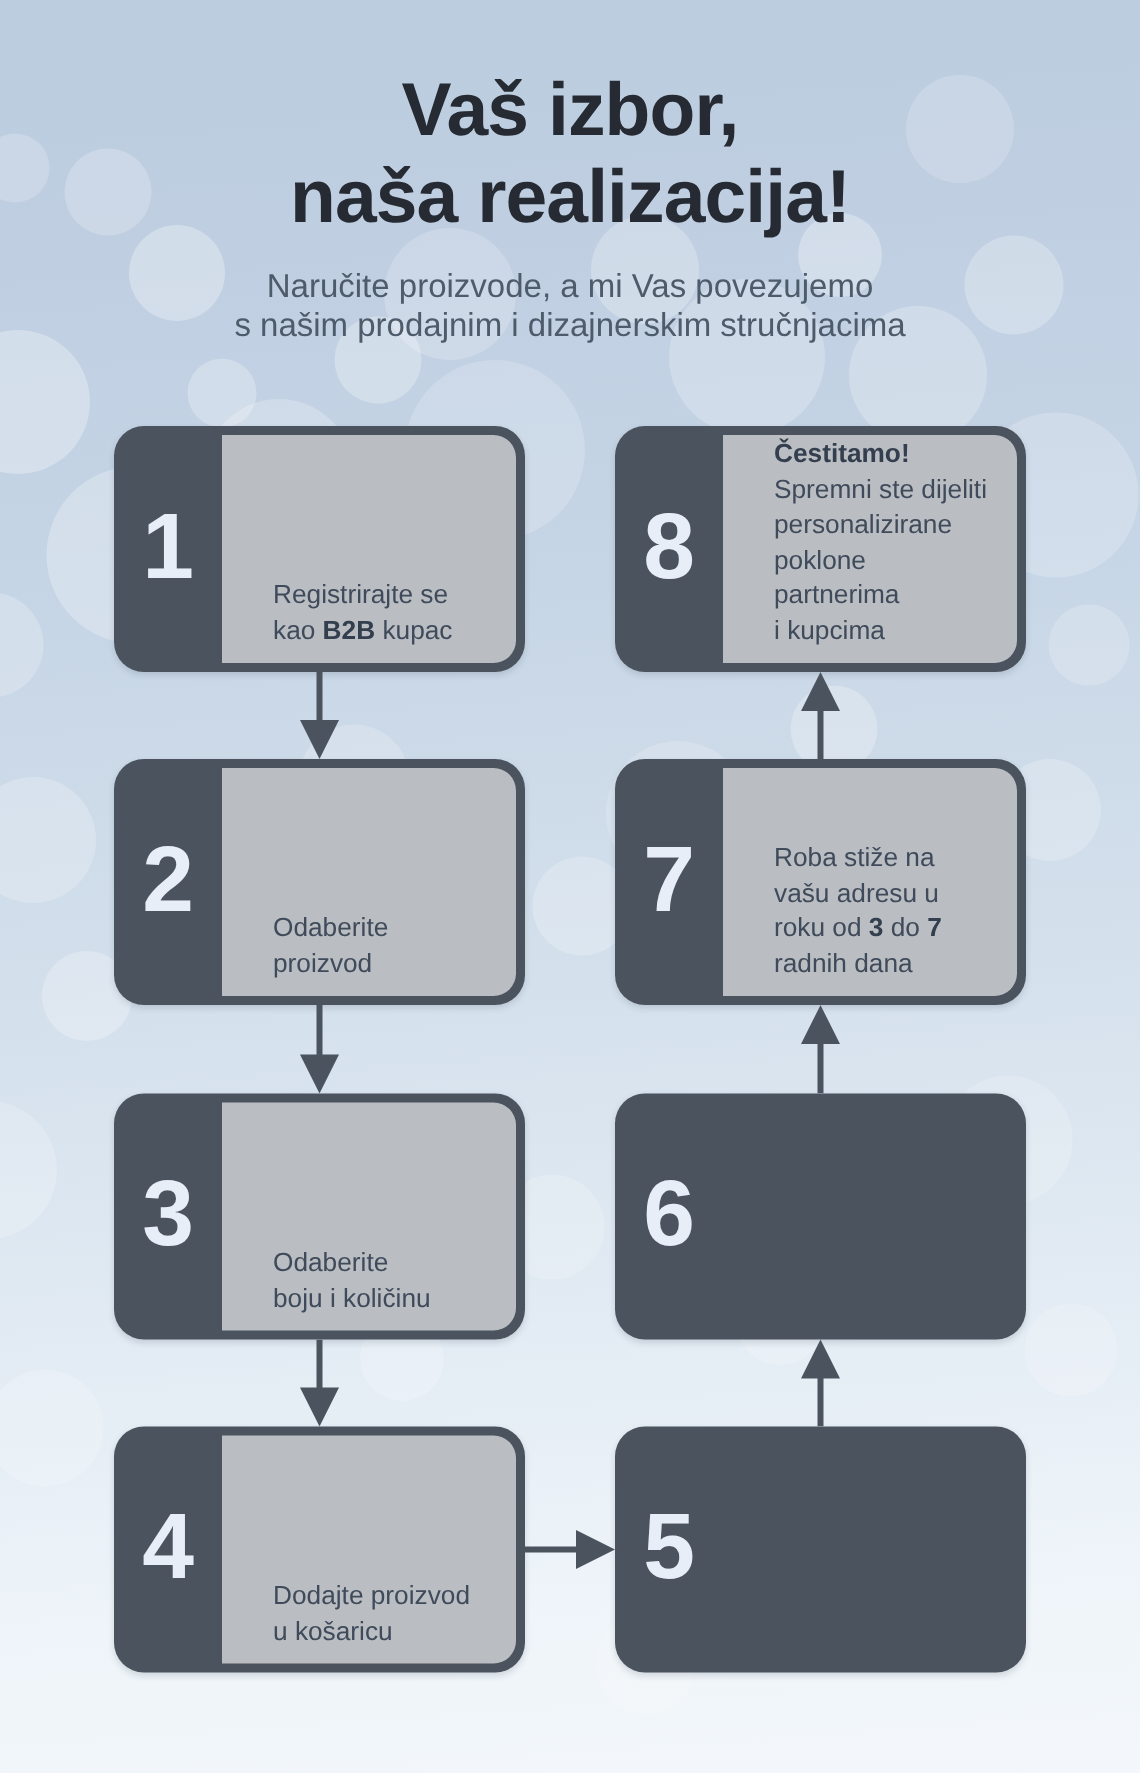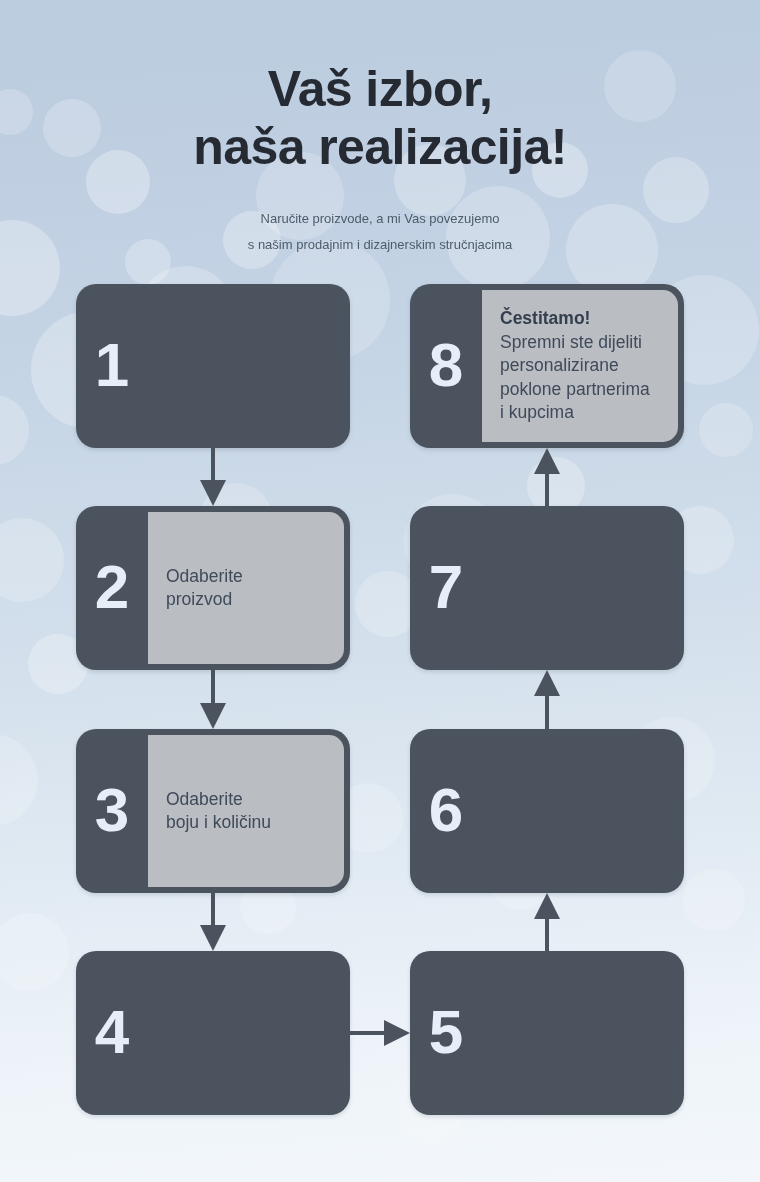--- a/index.html
+++ b/index.html
@@ -37,38 +37,38 @@
   .bk {
     position: absolute;
     border-radius: 50%;
     background: #ffffff;
   }
 
   
   .header {
     position: absolute;
     left: 0;
-    top: 16px;
+    top: 0;
     width: 760px;
     text-align: center;
   }
   .title {
     margin: 0;
     padding-top: 44px;
     font-size: 50px;
     line-height: 58px;
     font-weight: bold;
     letter-spacing: -0.6px;
     color: #262b33;
     white-space: pre-line;
   }
   .subtitle {
-    margin: 12px;
+    margin: 0;
     padding-top: 18px;
-    font-size: 13px;
+    font-size: 22px;
     line-height: 26px;
     font-weight: normal;
     color: #4e5b6b;
     white-space: pre-line;
   }
 
   
   .card {
     position: absolute;
     box-sizing: border-box;
@@ -95,22 +95,22 @@
   .card-body {
     position: absolute;
     left: 72px;
     top: 6px;
     right: 6px;
     bottom: 6px;
     box-sizing: border-box;
     background: rgba(255,255,255,0.62);
     border-radius: 0 15px 15px 0;
     display: flex;
-    align-items: center;
-    padding: 10px 14px 10px 18px;
+    align-items: flex-end;
+    padding: 10px 14px 10px 34px;
   }
   .card-text {
     font-size: 17.5px;
     line-height: 23.5px;
     color: #3f4a5a;
     white-space: pre-line;
   }
   .card-text b {
     font-weight: bold;
     color: #333e4e;
@@ -172,44 +172,53 @@
   <div class="header">
     <h1 class="title">Vaš izbor,
 naša realizacija!</h1>
     <p class="subtitle">Naručite proizvode, a mi Vas povezujemo
 s našim prodajnim i dizajnerskim stručnjacima</p>
   </div>
 
   <div id="cards">
       <div class="card" style="left: 76px; top: 284px; width: 274px; height: 164px;">
         <div class="card-num">1</div>
+        <div class="card-body">
+          <div class="card-text">Registrirajte se<br>kao <b>B2B</b> kupac</div>
+        </div>
       </div>
       <div class="card" style="left: 76px; top: 506px; width: 274px; height: 164px;">
         <div class="card-num">2</div>
         <div class="card-body">
           <div class="card-text">Odaberite<br>proizvod</div>
         </div>
       </div>
       <div class="card" style="left: 76px; top: 729px; width: 274px; height: 164px;">
         <div class="card-num">3</div>
         <div class="card-body">
           <div class="card-text">Odaberite<br>boju i količinu</div>
         </div>
       </div>
       <div class="card" style="left: 76px; top: 951px; width: 274px; height: 164px;">
         <div class="card-num">4</div>
+        <div class="card-body">
+          <div class="card-text">Dodajte proizvod<br>u košaricu</div>
+        </div>
       </div>
       <div class="card" style="left: 410px; top: 951px; width: 274px; height: 164px;">
         <div class="card-num">5</div>
       </div>
       <div class="card" style="left: 410px; top: 729px; width: 274px; height: 164px;">
         <div class="card-num">6</div>
       </div>
       <div class="card" style="left: 410px; top: 506px; width: 274px; height: 164px;">
         <div class="card-num">7</div>
+        <div class="card-body">
+          <div class="card-text">Roba stiže na<br>vašu adresu u<br>roku od <b>3</b> do <b>7</b><br>radnih dana</div>
+        </div>
       </div>
       <div class="card" style="left: 410px; top: 284px; width: 274px; height: 164px;">
         <div class="card-num">8</div>
         <div class="card-body">
           <div class="card-text"><b>Čestitamo!</b><br>Spremni ste dijeliti<br>personalizirane<br>poklone partnerima<br>i kupcima</div>
         </div>
       </div>
     </div>
   <div id="arrows">
       <div class="arrow" style="left: 193px; top: 448px; width: 40px; height: 58px;">

